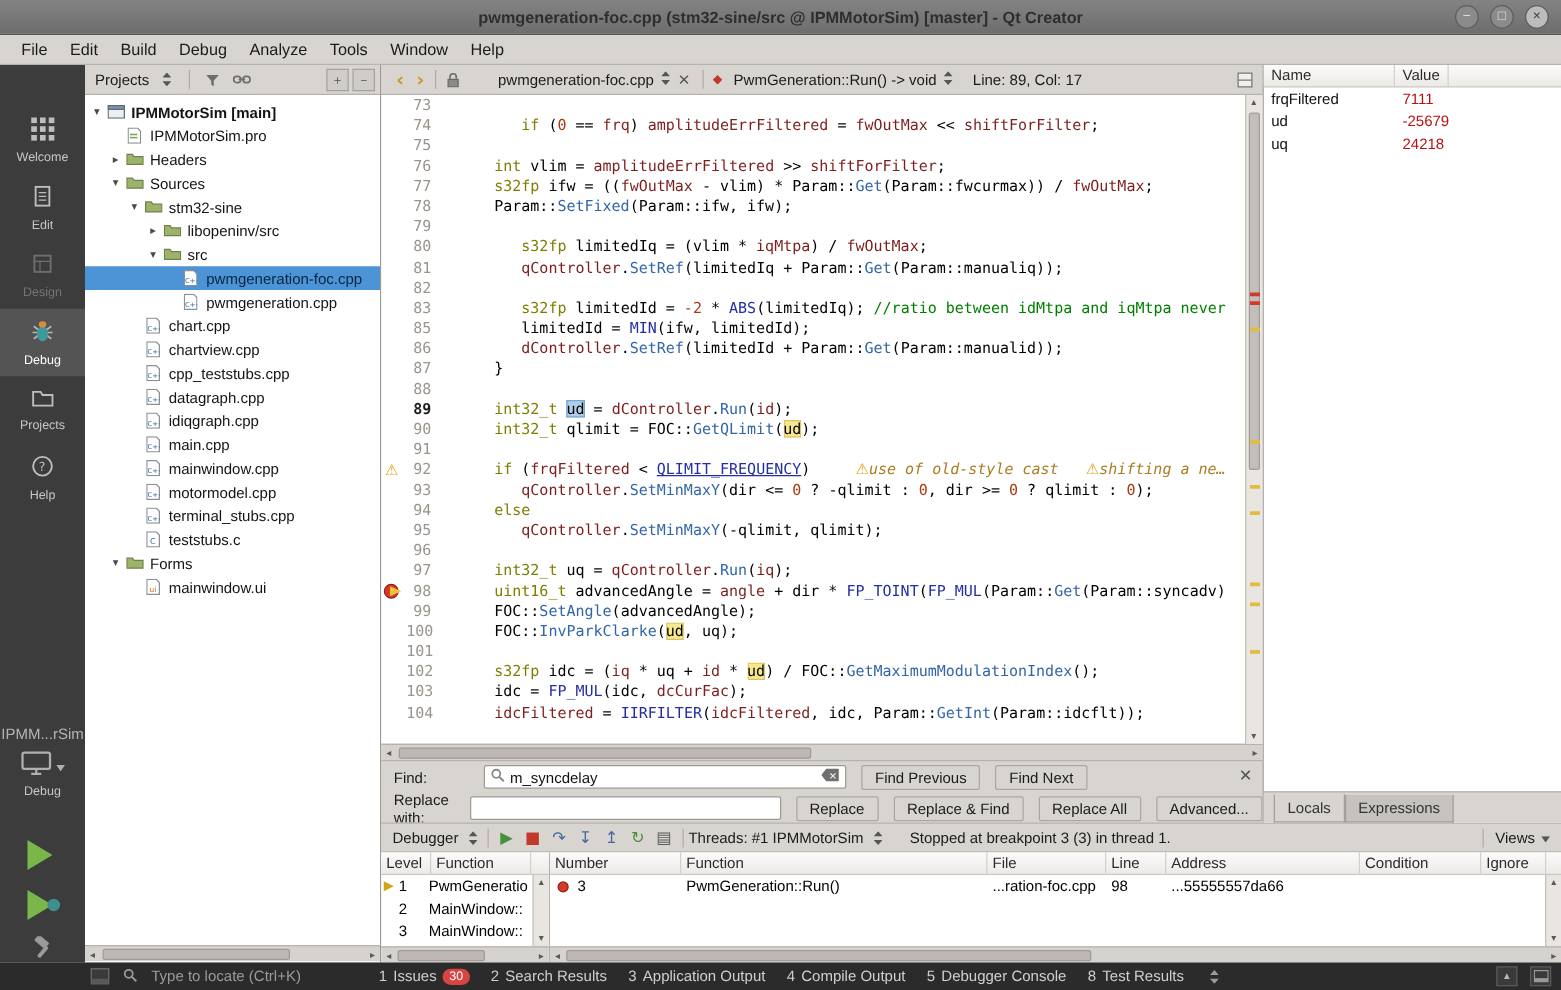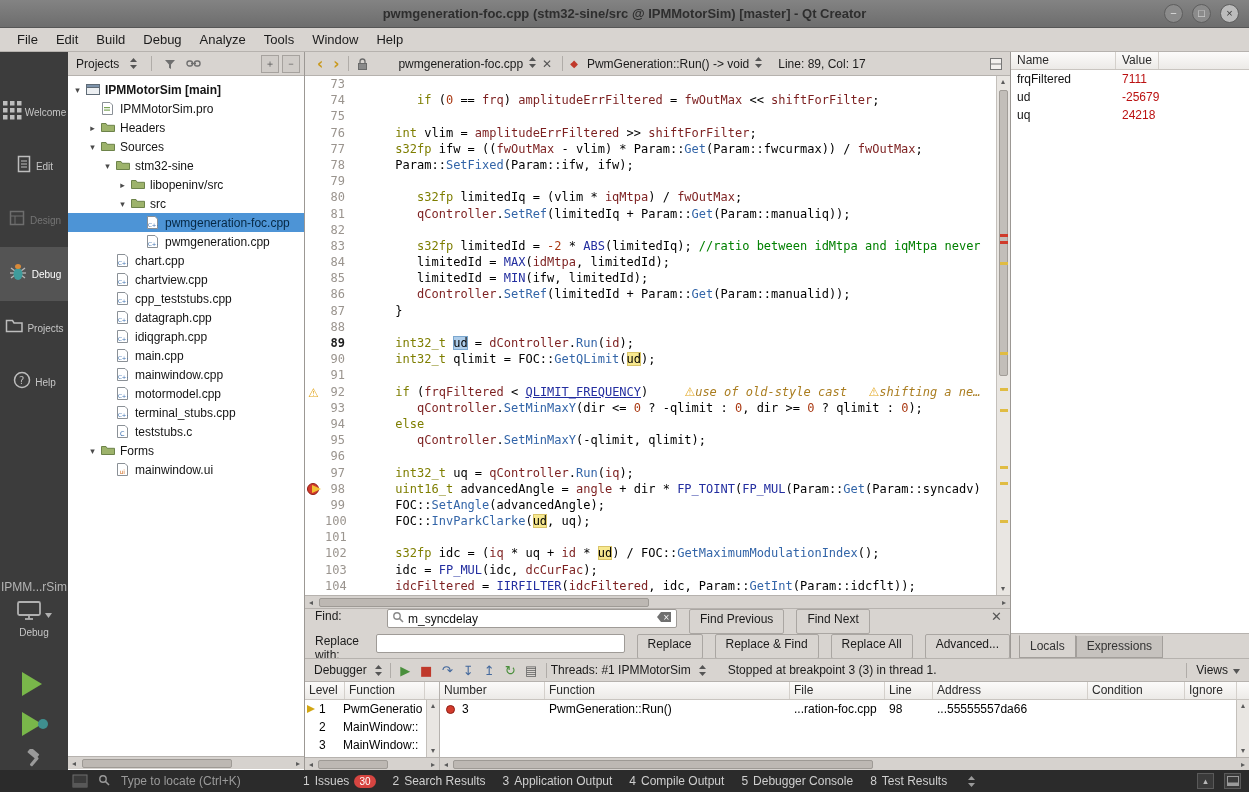--- a/index.html
+++ b/index.html
@@ -13,21 +13,21 @@
 .winbtn{width:19px;height:19px;border-radius:50%;background:#8b8b8b;border:1px solid #5e5e5e;color:#e2e2e2;font-size:11px;line-height:16px;text-align:center;}
 .winbtn.close{background:#bcbcbc;color:#3a3a3a;}
 
 
 #menubar{position:absolute;left:0;top:28px;width:1249px;height:24px;background:#d8d4d0;border-bottom:1px solid #b6b2ae;display:flex;align-items:center;padding-left:8px;}
 .menu-item{font-size:13px;color:#1b1b1b;padding:0 9px;line-height:23px;}
 
 
 #modebar{position:absolute;left:0;top:52px;width:68px;height:718px;background:#3c3c3c;}
 #mode-items{padding-top:33px;}
-.mode-item{width:68px;height:54px;display:flex;flex-direction:row;align-items:center;justify-content:center;gap:3px;}
+.mode-item{width:68px;height:54px;display:flex;flex-direction:column;align-items:center;justify-content:center;gap:3px;}
 .mode-item.active{background:#545454;}
 .mode-label{font-size:10px;color:#c6c6c6;}
 .mode-item.active .mode-label{color:#fff;}
 .mode-item.disabled .mode-label{color:#747474;}
 #kit-area{position:absolute;left:0;top:528px;width:68px;text-align:center;color:#b4b4b4;}
 #proj-mini{font-size:12px;color:#b4b4b4;}
 #kit-icon-row{margin-top:6px;display:flex;justify-content:center;align-items:center;gap:3px;}
 #kit-label{font-size:10px;color:#c6c6c6;margin-top:2px;}
 .runbtn{position:absolute;left:22px;width:0;height:0;border-top:12px solid transparent;border-bottom:12px solid transparent;border-left:20px solid #79b74a;}
 #run-button{top:620px;}
@@ -93,21 +93,21 @@
 .mbp .arr{position:absolute;left:7px;top:4px;width:0;height:0;border-left:9px solid #f2c233;border-top:4.5px solid transparent;border-bottom:4.5px solid transparent;}
 #ev{position:absolute;left:996px;top:76px;width:14px;height:519px;background:#e9e6e2;border-left:1px solid #c4c0bb;z-index:3;}
 #ev .vthumb{left:2px;top:14px;height:286px;}
 .mark{position:absolute;left:3px;width:8px;height:3px;}
 .mark.red{background:#cf3b2b;}
 .mark.yel{background:#e0bc43;}
 #eh{position:absolute;left:305px;top:595px;width:705px;height:13px;background:#d6d2ce;border-top:1px solid #b6b2ae;z-index:2;}
 
 
 #findbar{position:absolute;left:305px;top:608px;width:705px;height:50px;background:#d8d4d0;border-top:1px solid #b6b2ae;font-size:12px;color:#1b1b1b;}
-.fb-row{height:25px;display:flex;}
+.fb-row{height:25px;display:flex;align-items:center;}
 .fb-label{width:82px;padding-left:10px;}
 .fb-inputwrap{width:290px;height:19px;background:#fff;border:1px solid #9f9b97;border-radius:2px;display:flex;align-items:center;padding:0 4px;gap:4px;}
 .fb-inputwrap input{border:none;outline:none;flex:1;font-size:12px;font-family:"Liberation Sans",sans-serif;background:transparent;color:#111;}
 .fb-btn{margin-left:12px;padding:2px 10px;background:#d8d4d0;border:1px solid #aaa6a2;border-radius:2px;white-space:nowrap;}
 .fb-close{margin-left:auto;margin-right:8px;color:#555;font-size:13px;font-family:"DejaVu Sans",sans-serif;}
 
 
 #debugbar{position:absolute;left:305px;top:658px;width:944px;height:24px;background:#d8d4d0;border-top:1px solid #b6b2ae;border-bottom:1px solid #b6b2ae;display:flex;align-items:center;padding:0 9px;font-size:12px;color:#1b1b1b;}
 .db-ico{width:21px;text-align:center;font-size:13px;font-family:"DejaVu Sans",sans-serif;}
 .ic-green{color:#4a8f3c;}
@@ -569,21 +569,20 @@
         <div class="cl"><span class="cm"></span><span class="ln">74</span><span class="ct"><span class="s-p">         </span><span class="s-k">if</span><span class="s-p"> (</span><span class="s-n">0</span><span class="s-p"> == </span><span class="s-d">frq</span><span class="s-p">) </span><span class="s-d">amplitudeErrFiltered</span><span class="s-p"> = </span><span class="s-d">fwOutMax</span><span class="s-p"> &lt;&lt; </span><span class="s-d">shiftForFilter</span><span class="s-p">;</span></span></div>
         <div class="cl"><span class="cm"></span><span class="ln">75</span><span class="ct"></span></div>
         <div class="cl"><span class="cm"></span><span class="ln">76</span><span class="ct"><span class="s-p">      </span><span class="s-k">int</span><span class="s-p"> vlim = </span><span class="s-d">amplitudeErrFiltered</span><span class="s-p"> &gt;&gt; </span><span class="s-d">shiftForFilter</span><span class="s-p">;</span></span></div>
         <div class="cl"><span class="cm"></span><span class="ln">77</span><span class="ct"><span class="s-p">      </span><span class="s-k">s32fp</span><span class="s-p"> ifw = ((</span><span class="s-d">fwOutMax</span><span class="s-p"> - vlim) * Param::</span><span class="s-f">Get</span><span class="s-p">(Param::fwcurmax)) / </span><span class="s-d">fwOutMax</span><span class="s-p">;</span></span></div>
         <div class="cl"><span class="cm"></span><span class="ln">78</span><span class="ct"><span class="s-p">      Param::</span><span class="s-f">SetFixed</span><span class="s-p">(Param::ifw, ifw);</span></span></div>
         <div class="cl"><span class="cm"></span><span class="ln">79</span><span class="ct"></span></div>
         <div class="cl"><span class="cm"></span><span class="ln">80</span><span class="ct"><span class="s-p">         </span><span class="s-k">s32fp</span><span class="s-p"> limitedIq = (vlim * </span><span class="s-d">iqMtpa</span><span class="s-p">) / </span><span class="s-d">fwOutMax</span><span class="s-p">;</span></span></div>
         <div class="cl"><span class="cm"></span><span class="ln">81</span><span class="ct"><span class="s-p">         </span><span class="s-d">qController</span><span class="s-p">.</span><span class="s-f">SetRef</span><span class="s-p">(limitedIq + Param::</span><span class="s-f">Get</span><span class="s-p">(Param::manualiq));</span></span></div>
         <div class="cl"><span class="cm"></span><span class="ln">82</span><span class="ct"></span></div>
         <div class="cl"><span class="cm"></span><span class="ln">83</span><span class="ct"><span class="s-p">         </span><span class="s-k">s32fp</span><span class="s-p"> limitedId = </span><span class="s-n">-2</span><span class="s-p"> * </span><span class="s-m">ABS</span><span class="s-p">(limitedIq); </span><span class="s-c">//ratio between idMtpa and iqMtpa never</span></span></div>
-        <div class="cl"><span class="cm"></span><span class="ln">84</span><span class="ct"><span class="s-p">         limitedId = </span><span class="s-m">MAX</span><span class="s-p">(</span><span class="s-d">idMtpa</span><span class="s-p">, limitedId);</span></span></div>
         <div class="cl"><span class="cm"></span><span class="ln">85</span><span class="ct"><span class="s-p">         limitedId = </span><span class="s-m">MIN</span><span class="s-p">(ifw, limitedId);</span></span></div>
         <div class="cl"><span class="cm"></span><span class="ln">86</span><span class="ct"><span class="s-p">         </span><span class="s-d">dController</span><span class="s-p">.</span><span class="s-f">SetRef</span><span class="s-p">(limitedId + Param::</span><span class="s-f">Get</span><span class="s-p">(Param::manualid));</span></span></div>
         <div class="cl"><span class="cm"></span><span class="ln">87</span><span class="ct"><span class="s-p">      }</span></span></div>
         <div class="cl"><span class="cm"></span><span class="ln">88</span><span class="ct"></span></div>
         <div class="cl"><span class="cm"></span><span class="ln cur">89</span><span class="ct"><span class="s-p">      </span><span class="s-k">int32_t</span><span class="s-p"> </span><span class="s-oc">ud</span><span class="s-p"> = </span><span class="s-d">dController</span><span class="s-p">.</span><span class="s-f">Run</span><span class="s-p">(</span><span class="s-d">id</span><span class="s-p">);</span></span></div>
         <div class="cl"><span class="cm"></span><span class="ln">90</span><span class="ct"><span class="s-p">      </span><span class="s-k">int32_t</span><span class="s-p"> qlimit = FOC::</span><span class="s-f">GetQLimit</span><span class="s-p">(</span><span class="s-o">ud</span><span class="s-p">);</span></span></div>
         <div class="cl"><span class="cm"></span><span class="ln">91</span><span class="ct"></span></div>
         <div class="cl"><span class="cm"><span class="mwarn">⚠</span></span><span class="ln">92</span><span class="ct"><span class="s-p">      </span><span class="s-k">if</span><span class="s-p"> (</span><span class="s-d">frqFiltered</span><span class="s-p"> &lt; </span><span class="s-mu">QLIMIT_FREQUENCY</span><span class="s-p">)</span><span class="s-g">     </span><span class="s-wi">⚠</span><span class="s-w">use of old-style cast</span><span class="s-g">   </span><span class="s-wi">⚠</span><span class="s-w">shifting a ne…</span></span></div>
         <div class="cl"><span class="cm"></span><span class="ln">93</span><span class="ct"><span class="s-p">         </span><span class="s-d">qController</span><span class="s-p">.</span><span class="s-f">SetMinMaxY</span><span class="s-p">(dir &lt;= </span><span class="s-n">0</span><span class="s-p"> ? -qlimit : </span><span class="s-n">0</span><span class="s-p">, dir &gt;= </span><span class="s-n">0</span><span class="s-p"> ? qlimit : </span><span class="s-n">0</span><span class="s-p">);</span></span></div>
         <div class="cl"><span class="cm"></span><span class="ln">94</span><span class="ct"><span class="s-p">      </span><span class="s-k">else</span></span></div>

